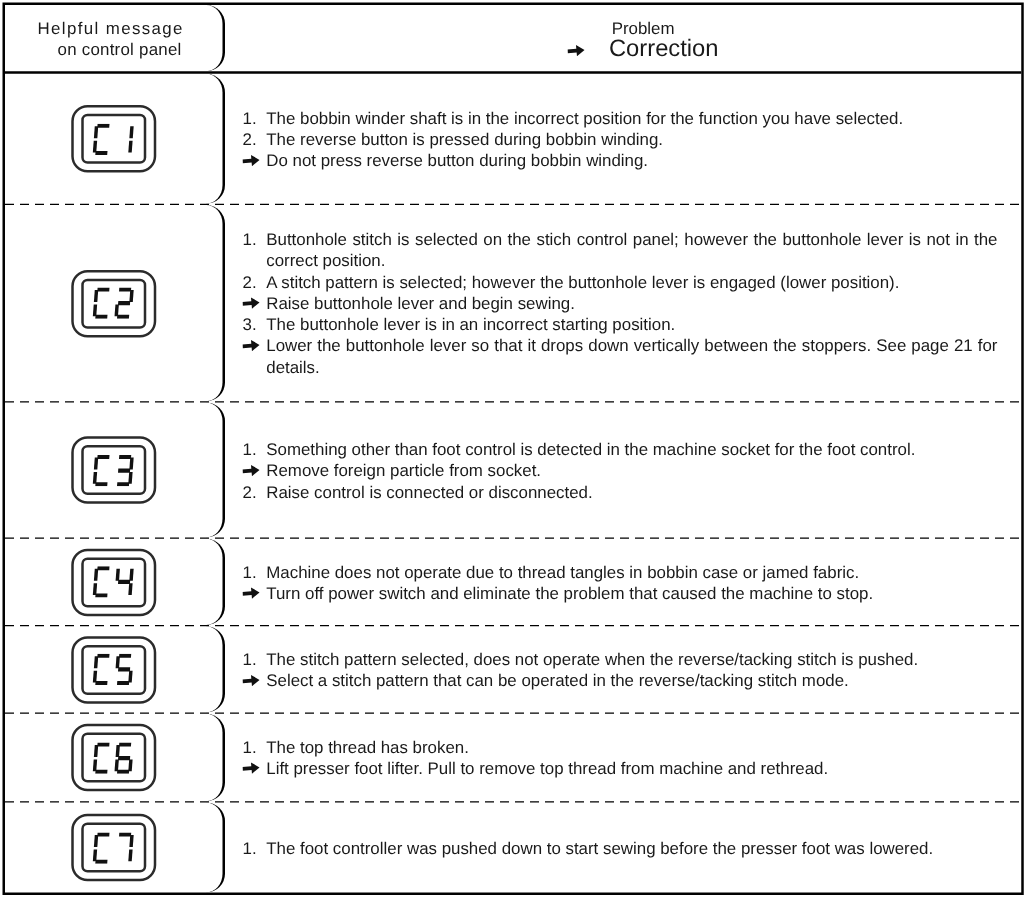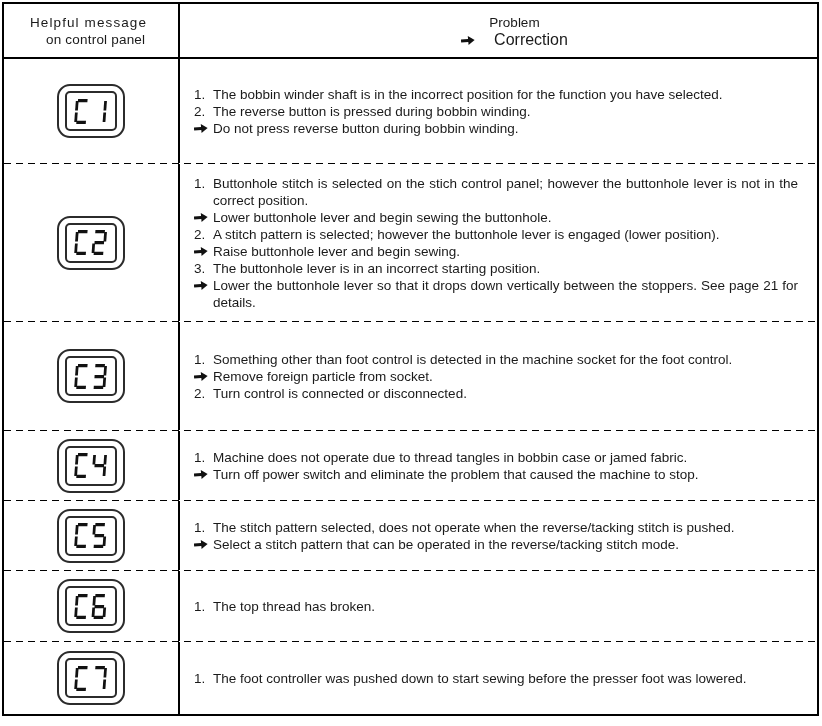--- a/index.html
+++ b/index.html
@@ -3,30 +3,30 @@
 <meta charset="utf-8">
 <style>
   html,body{margin:0;padding:0;background:#ffffff;}
   body{width:822px;height:726px;overflow:hidden;position:relative;
        font-family:"Liberation Sans","DejaVu Sans",sans-serif;color:#1a1a1a;}
   .table{position:absolute;left:2px;top:2px;width:813px;border:2px solid #000;background:#fff;}
   .row{display:flex;}
   .header-row{height:53px;border-bottom:2px solid #000;}
   .cell{box-sizing:border-box;}
   .cell-left{flex:0 0 176px;width:176px;border-right:2px solid #000;
-             display:flex;align-items:center;justify-content:center;}
+             display:flex;align-items:center;justify-content:center;border-radius:15px;}
   .cell-right{flex:1;display:flex;flex-direction:column;justify-content:center;
               padding:7px 19px 7px 14px;}
   .header-left{flex-direction:column;align-items:flex-start;justify-content:center;
                padding-left:26px;}
   .hl1{font-size:13.5px;line-height:17px;letter-spacing:1.1px;}
   .hl2{font-size:13.5px;line-height:17px;letter-spacing:0.2px;margin-left:16px;}
   .header-right{align-items:center;justify-content:center;padding:0;margin-left:32px;}
   .hr1{font-size:13.5px;line-height:17px;}
-  .hr2{font-size:16px;line-height:17px;display:flex;align-items:center;gap:19px;}
+  .hr2{font-size:19px;line-height:17px;display:flex;align-items:center;gap:19px;}
   .body-row .cell-right{font-size:13.5px;line-height:17px;}
   .item{display:flex;}
   .marker{flex:0 0 19px;width:19px;}
   .text{flex:1;text-align:justify;}
   .arrow-glyph{width:14px;height:11px;display:inline-block;vertical-align:-1px;}
   .dash-sep{height:1px;width:100%;
             background:repeating-linear-gradient(90deg,#000 0 7px,transparent 7px 12px);}
   
   .r0{min-height:104px}.r1{min-height:157px}.r2{min-height:108px}
   .r3{min-height:69px}.r4{min-height:69px}.r5{min-height:70px}.r6{min-height:72px}
@@ -115,26 +115,20 @@
             </svg>
           </div>
         </div>
       </div>
       <div class="cell cell-right">
         <div class="item">
           <span class="marker">1.</span>
           <span class="text">Buttonhole stitch is selected on the stich control panel; however the buttonhole lever is not in the correct position.</span>
         </div>
         <div class="item">
-          <span class="marker"><svg viewBox="0 0 16 12" class="arrow-glyph">
-              <polygon points="0,4.3 8.2,4.3 8.2,0.8 15.6,6 8.2,11.2 8.2,7.7 0,7.7" fill="#111111" transform="rotate(-5 8 6)"></polygon>
-            </svg></span>
-          <span class="text">Lower buttonhole lever and begin sewing the buttonhole.</span>
-        </div>
-        <div class="item">
           <span class="marker">2.</span>
           <span class="text">A stitch pattern is selected; however the buttonhole lever is engaged (lower position).</span>
         </div>
         <div class="item">
           <span class="marker"><svg viewBox="0 0 16 12" class="arrow-glyph">
               <polygon points="0,4.3 8.2,4.3 8.2,0.8 15.6,6 8.2,11.2 8.2,7.7 0,7.7" fill="#111111" transform="rotate(-5 8 6)"></polygon>
             </svg></span>
           <span class="text">Raise buttonhole lever and begin sewing.</span>
         </div>
         <div class="item">
@@ -178,21 +172,21 @@
           <span class="text">Something other than foot control is detected in the machine socket for the foot control.</span>
         </div>
         <div class="item">
           <span class="marker"><svg viewBox="0 0 16 12" class="arrow-glyph">
               <polygon points="0,4.3 8.2,4.3 8.2,0.8 15.6,6 8.2,11.2 8.2,7.7 0,7.7" fill="#111111" transform="rotate(-5 8 6)"></polygon>
             </svg></span>
           <span class="text">Remove foreign particle from socket.</span>
         </div>
         <div class="item">
           <span class="marker">2.</span>
-          <span class="text">Turn control is connected or disconnected.</span>
+          <span class="text">Raise control is connected or disconnected.</span>
         </div>
       </div>
     </div>
     <div class="dash-sep"></div>
     <div class="row body-row r3">
       <div class="cell cell-left">
         <div class="lcd-outer">
           <div class="lcd-inner">
             <svg viewBox="0 0 34 20" preserveAspectRatio="none" class="lcd-digits">
               <g transform="translate(2.8,0) skewX(-5)">
@@ -281,20 +275,26 @@
                 <rect x="2" y="17.4" width="9" height="2.6" fill="#111111"></rect>
               </g>
             </svg>
           </div>
         </div>
       </div>
       <div class="cell cell-right">
         <div class="item">
           <span class="marker">1.</span>
           <span class="text">The top thread has broken.</span>
+        </div>
+        <div class="item">
+          <span class="marker"><svg viewBox="0 0 16 12" class="arrow-glyph">
+              <polygon points="0,4.3 8.2,4.3 8.2,0.8 15.6,6 8.2,11.2 8.2,7.7 0,7.7" fill="#111111" transform="rotate(-5 8 6)"></polygon>
+            </svg></span>
+          <span class="text">Lift presser foot lifter.  Pull to remove top thread from machine and rethread.</span>
         </div>
       </div>
     </div>
     <div class="dash-sep"></div>
     <div class="row body-row r6">
       <div class="cell cell-left">
         <div class="lcd-outer">
           <div class="lcd-inner">
             <svg viewBox="0 0 34 20" preserveAspectRatio="none" class="lcd-digits">
               <g transform="translate(2.8,0) skewX(-5)">

